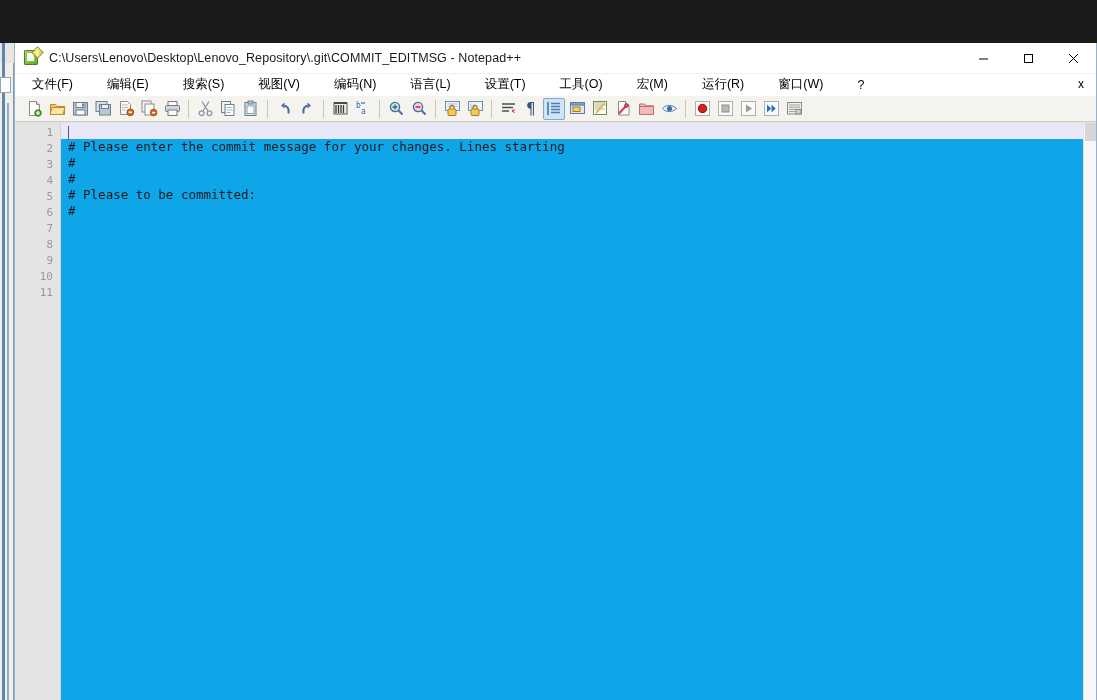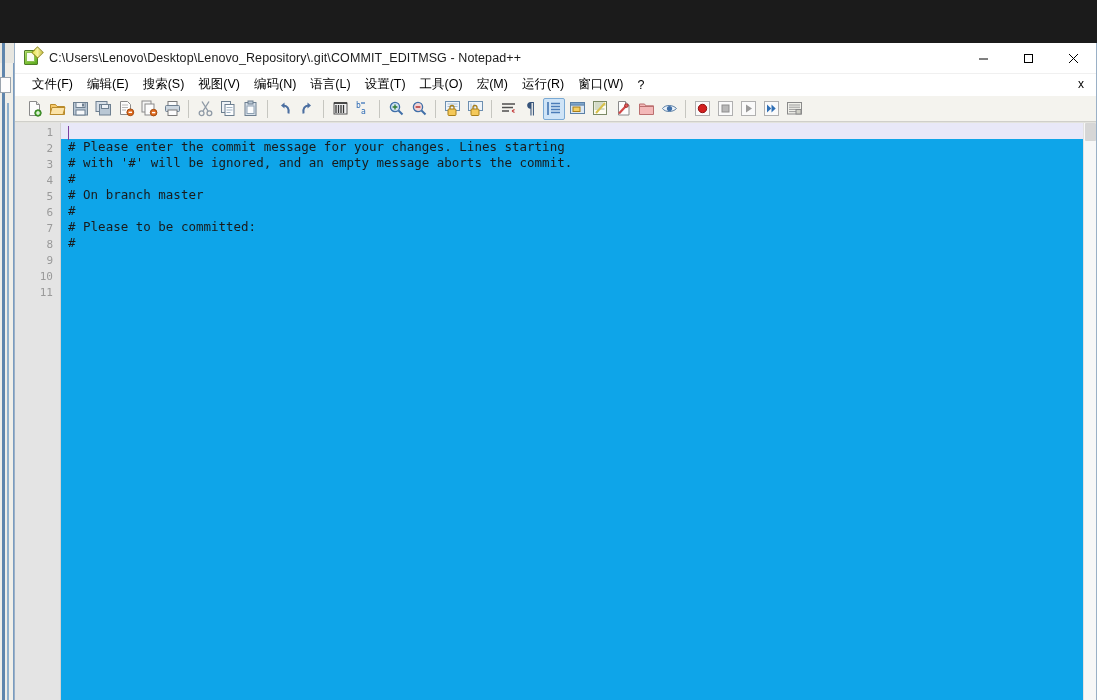--- a/index.html
+++ b/index.html
@@ -85,20 +85,21 @@
   }
   .win-btn svg { display: block; }
 
   
   .menubar {
     height: 22px; background: #ffffff;
     display: flex; align-items: center; position: relative;
     flex: none;
     padding-left: 10px;
     border-bottom: 1px solid #ffffff;
+    gap: 20px;
   }
   .menu-item {
     font-size: 12.5px; color: #000;
     padding: 2px 7px; white-space: nowrap; cursor: default;
   }
   .doc-close {
     position: absolute; right: 12px; top: 3px;
     font-size: 12px; color: #000; cursor: default;
   }
 
@@ -528,23 +529,21 @@
         <div class="ln">7</div>
         <div class="ln">8</div>
         <div class="ln">9</div>
         <div class="ln">10</div>
         <div class="ln">11</div>
       </div>
       <div class="code">
         <div class="caret"></div>
         <div class="row current"></div>
         <div class="row"># Please enter the commit message for your changes. Lines starting</div>
-        <div class="row"># with '#' will be ignored, and an empty message aborts the commit.</div>
         <div class="row">#</div>
-        <div class="row"># On branch master</div>
         <div class="row">#</div>
         <div class="row"># Please to be committed:</div>
         <div class="row">#</div>
         <div class="row"></div>
         <div class="v-scroll">
           <div class="v-thumb"></div>
         </div>
       </div>
     </div>
 

